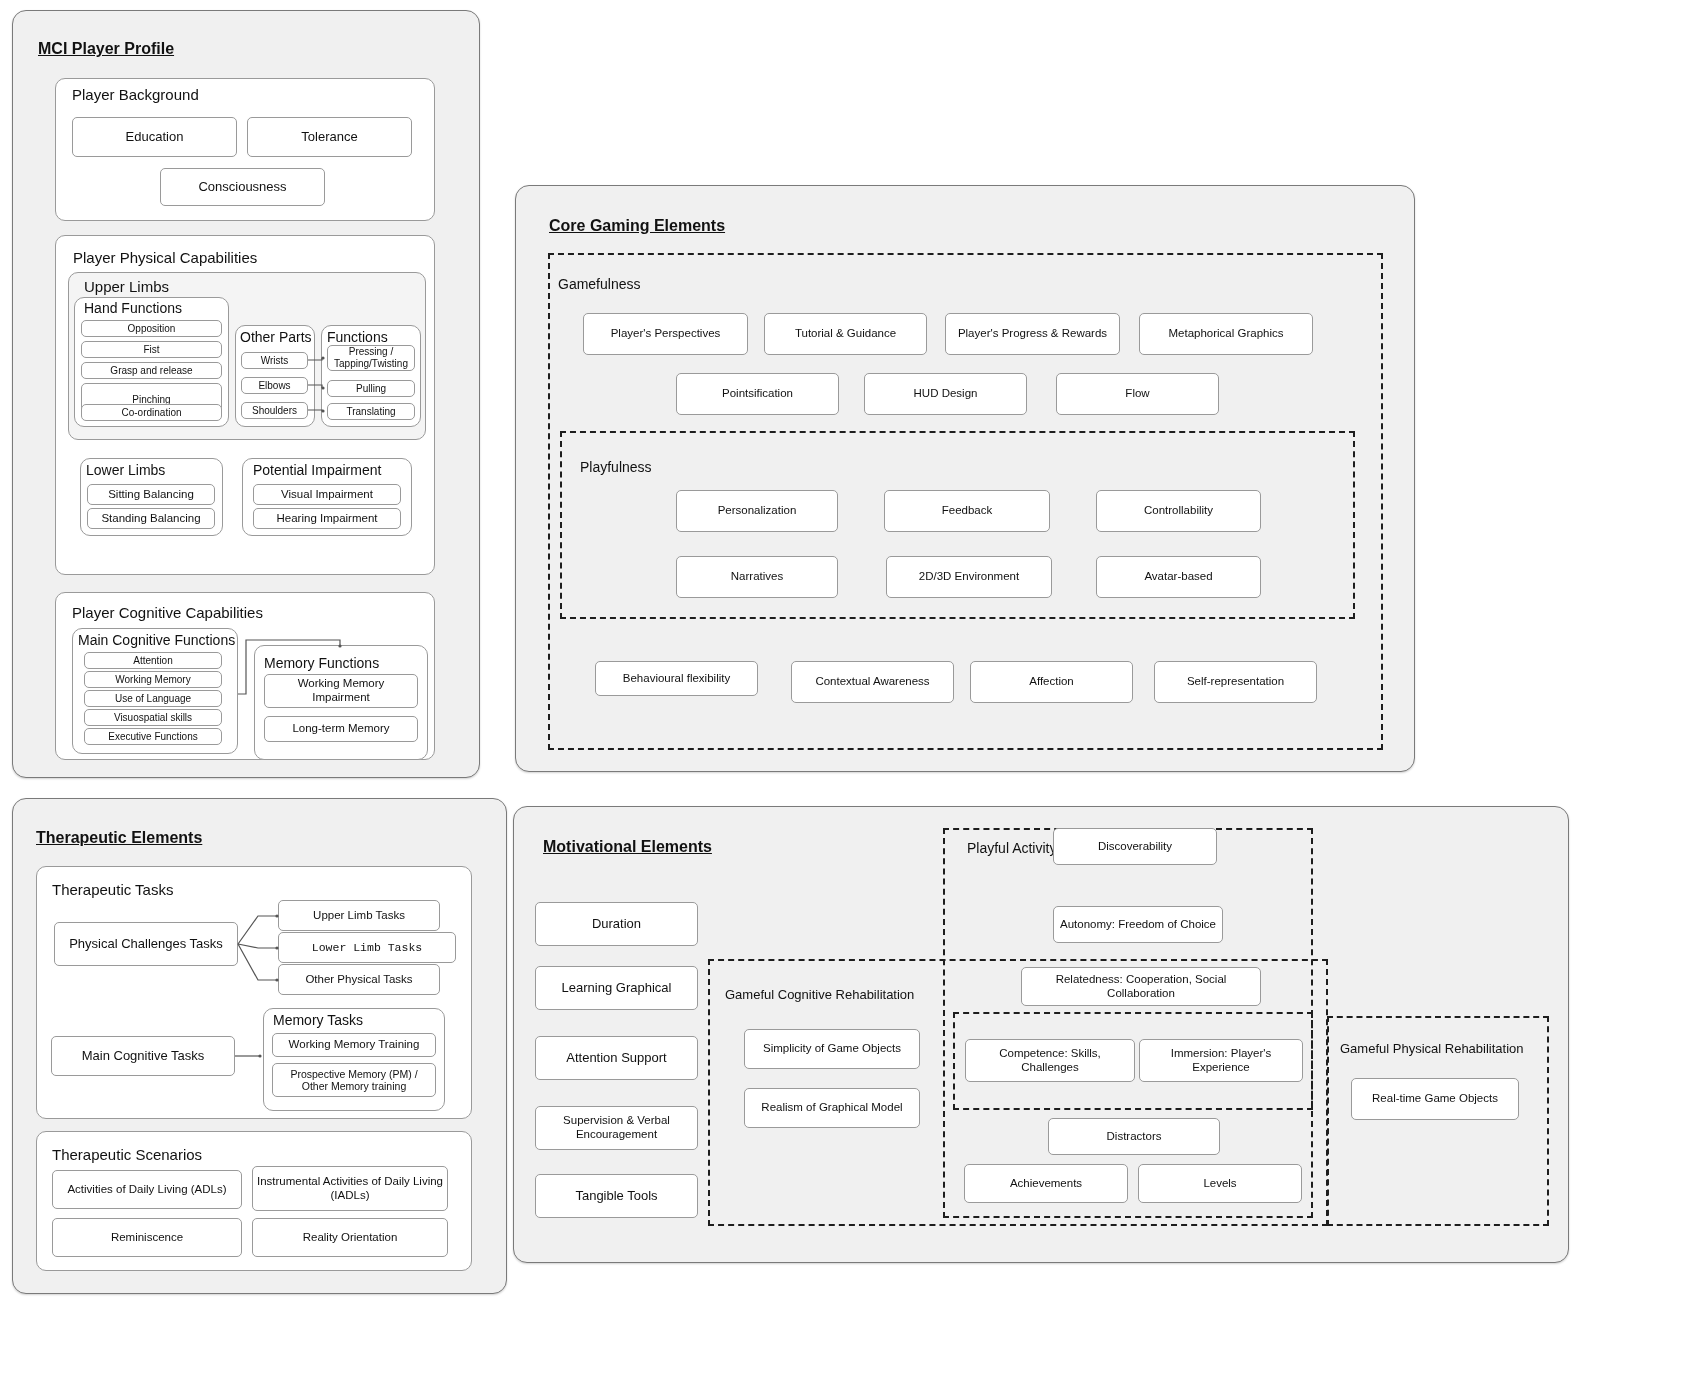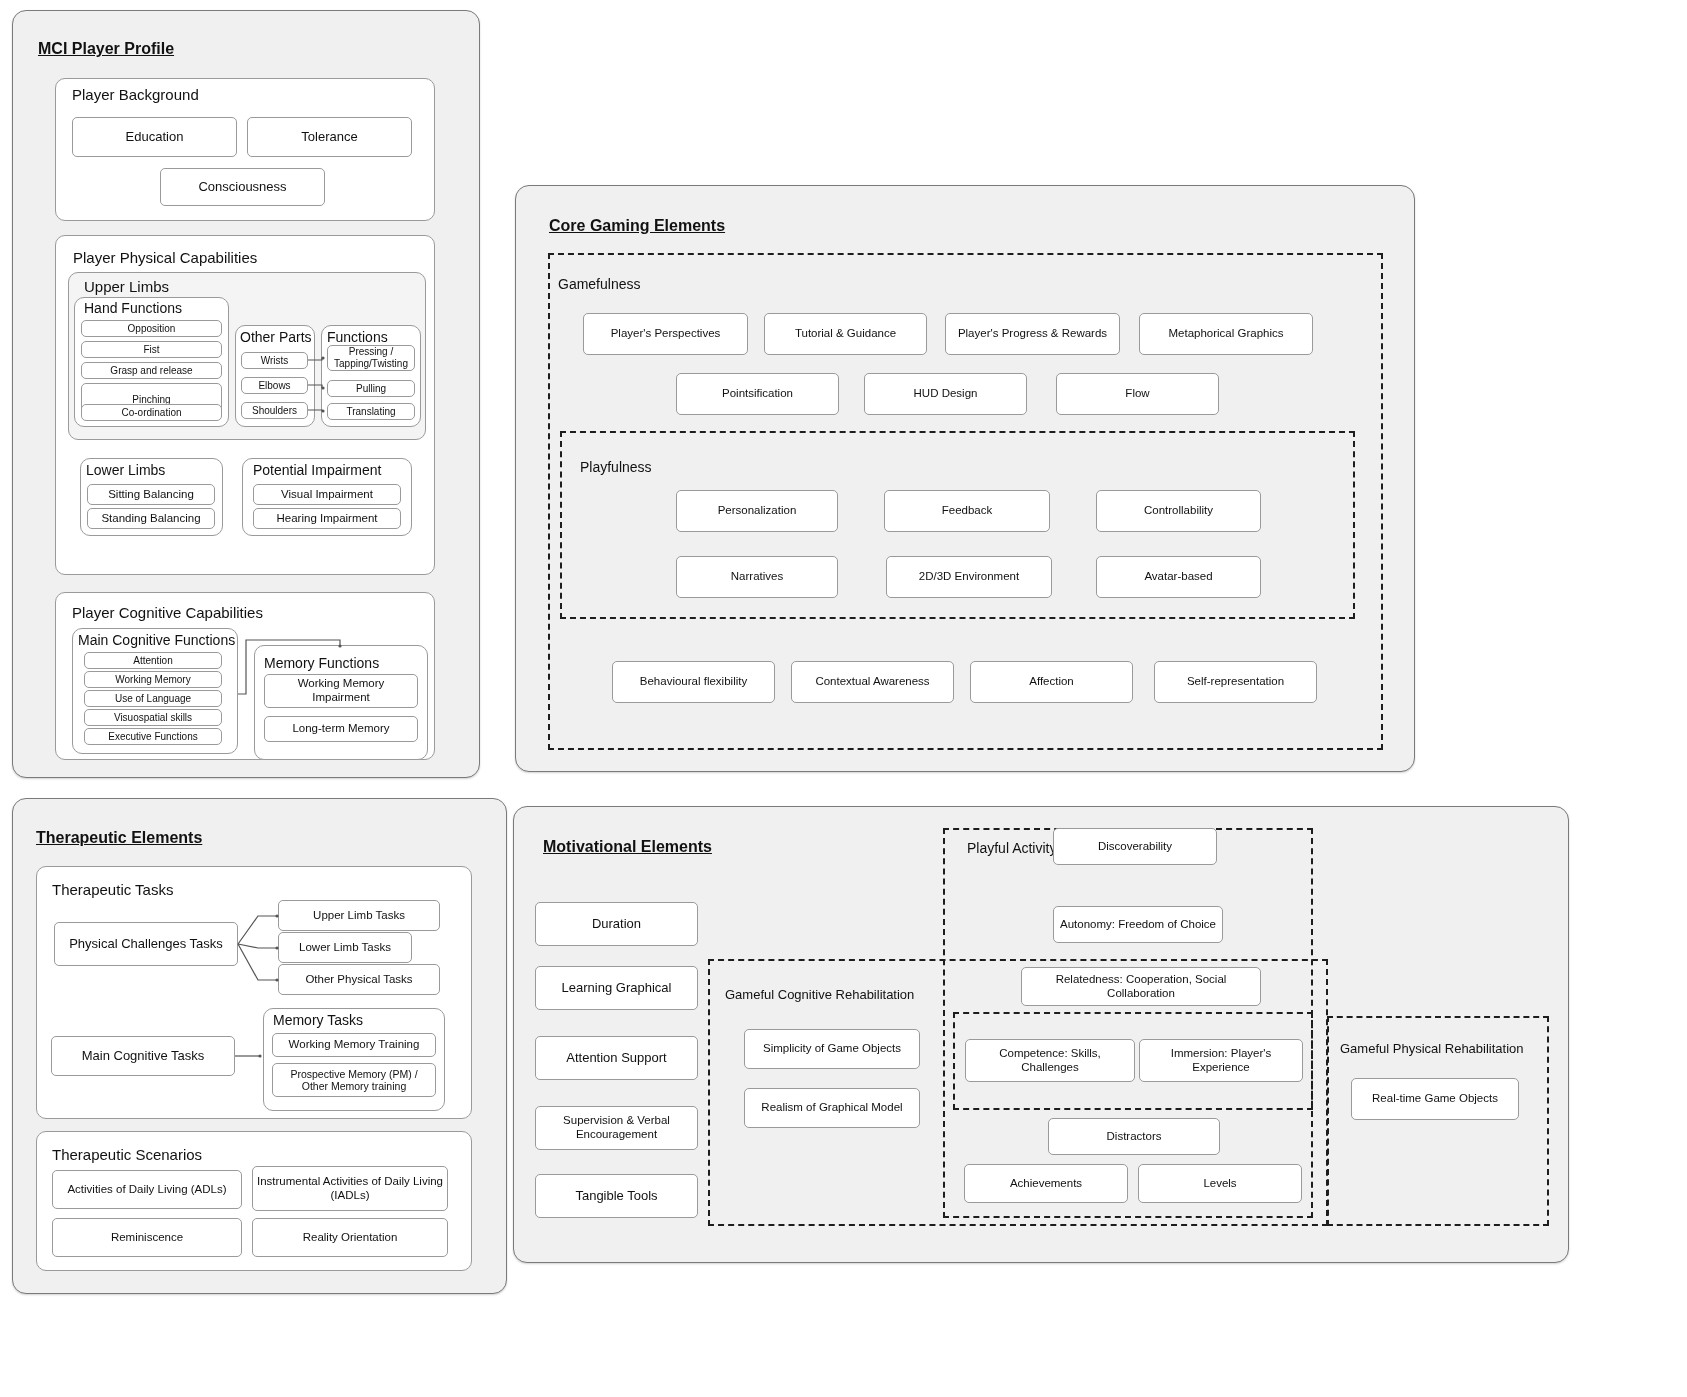--- a/index.html
+++ b/index.html
@@ -160,34 +160,34 @@
   <div class="dash-title" style="left:580px;top:459px;">Playfulness</div>
 
   <div class="node sm" style="left:676px;top:490px;width:162px;height:42px;">Personalization</div>
   <div class="node sm" style="left:884px;top:490px;width:166px;height:42px;">Feedback</div>
   <div class="node sm" style="left:1096px;top:490px;width:165px;height:42px;">Controllability</div>
 
   <div class="node sm" style="left:676px;top:556px;width:162px;height:42px;">Narratives</div>
   <div class="node sm" style="left:886px;top:556px;width:166px;height:42px;">2D/3D Environment</div>
   <div class="node sm" style="left:1096px;top:556px;width:165px;height:42px;">Avatar-based</div>
 
-  <div class="node sm" style="left:612px;top:661px;width:163px;height:42px;">Behavioural flexibility</div>
+  <div class="node sm" style="left:595px;top:661px;width:163px;height:35px;">Behavioural flexibility</div>
   <div class="node sm" style="left:791px;top:661px;width:163px;height:42px;">Contextual Awareness</div>
   <div class="node sm" style="left:970px;top:661px;width:163px;height:42px;">Affection</div>
   <div class="node sm" style="left:1154px;top:661px;width:163px;height:42px;">Self-representation</div>
 
   <div class="panel" style="left:12px;top:798px;width:495px;height:496px;"></div>
   <div class="panel-title" style="left:36px;top:829px;">Therapeutic Elements</div>
 
   <div class="group" style="left:36px;top:866px;width:436px;height:253px;"></div>
   <div class="group-title" style="left:52px;top:881px;">Therapeutic Tasks</div>
 
   <div class="node" style="left:54px;top:922px;width:184px;height:44px;">Physical Challenges Tasks</div>
   <div class="node sm" style="left:278px;top:900px;width:162px;height:31px;">Upper Limb Tasks</div>
-  <div class="node sm" style="left:278px;top:932px;width:134px;height:31px;">Lower Limb Tasks</div>
+  <div class="node sm" style="left:278px;top:932px;width:178px;height:31px;font-family:Liberation Mono, monospace;">Lower Limb Tasks</div>
   <div class="node sm" style="left:278px;top:964px;width:162px;height:31px;">Other Physical Tasks</div>
 
   <div class="node" style="left:51px;top:1036px;width:184px;height:40px;">Main Cognitive Tasks</div>
 
   <div class="group" style="left:263px;top:1008px;width:182px;height:103px;"></div>
   <div class="group-title sm" style="left:273px;top:1012px;">Memory Tasks</div>
   <div class="node sm" style="left:272px;top:1033px;width:164px;height:24px;">Working  Memory Training</div>
   <div class="node xs" style="left:272px;top:1063px;width:164px;height:34px;">Prospective Memory (PM) / Other Memory training</div>
 
   <div class="group" style="left:36px;top:1131px;width:436px;height:140px;"></div>

